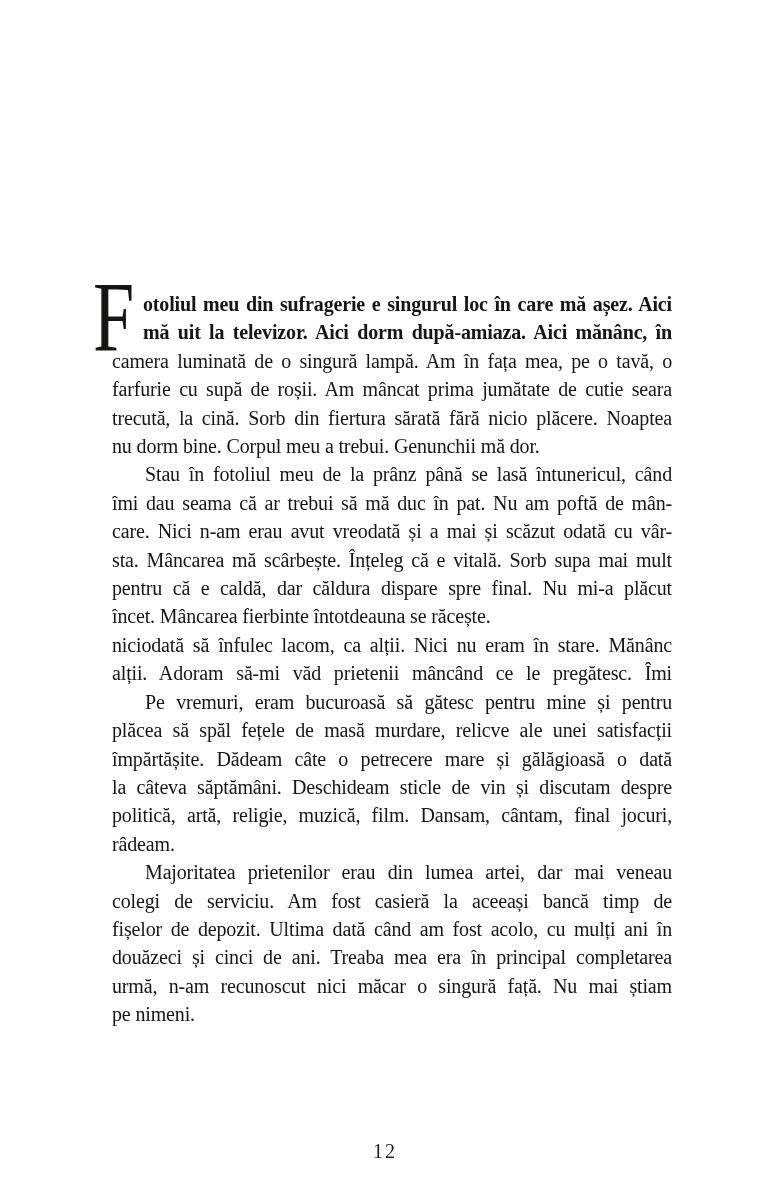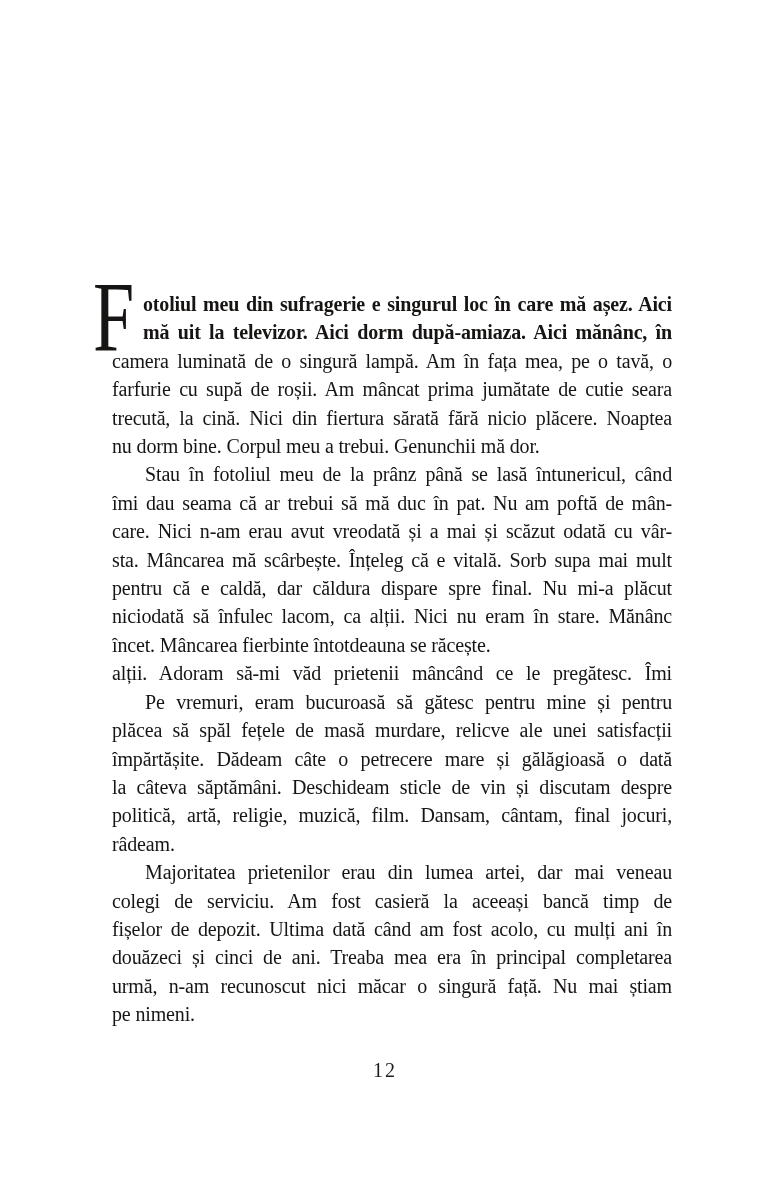--- a/index.html
+++ b/index.html
@@ -39,52 +39,52 @@
     top: -23px;
     font-size: 100px;
     line-height: 100px;
     color: #171513;
     letter-spacing: 0;
     transform: scaleX(0.74);
     transform-origin: 0 0;
   }
   .folio {
     position: absolute;
-    top: 1059px;
+    top: 1140px;
     left: 0;
     width: 768px;
     text-align: center;
     font-size: 20px;
     letter-spacing: 2px;
     text-indent: 2px;
     color: #1d1b1a;
   }
 </style>
 </head>
 <body>
 
 <div class="page">
   <div class="text-block" id="text-block">
       <div class="paragraph">
         <span class="dropcap">F</span>
         <div class="line dc-indent">otoliul meu din sufragerie e singurul loc în care mă așez. Aici</div>
         <div class="line dc-indent">mă uit la televizor. Aici dorm după-amiaza. Aici mănânc, în</div>
         <div class="line">camera luminată de o singură lampă. Am în fața mea, pe o tavă, o</div>
         <div class="line">farfurie cu supă de roșii. Am mâncat prima jumătate de cutie seara</div>
-        <div class="line">trecută, la cină. Nici din fiertura sărată fără nicio plăcere. Noaptea</div>
+        <div class="line">trecută, la cină. Sorb din fiertura sărată fără nicio plăcere. Noaptea</div>
         <div class="line last">nu dorm bine. Corpul meu a trebui. Genunchii mă dor.</div>
       </div>
       <div class="paragraph">
         <div class="line indent">Stau în fotoliul meu de la prânz până se lasă întunericul, când</div>
         <div class="line">îmi dau seama că ar trebui să mă duc în pat. Nu am poftă de mân-</div>
         <div class="line">care. Nici n-am erau avut vreodată și a mai și scăzut odată cu vâr-</div>
         <div class="line">sta. Mâncarea mă scârbește. Înțeleg că e vitală. Sorb supa mai mult</div>
         <div class="line">pentru că e caldă, dar căldura dispare spre final. Nu mi-a plăcut</div>
+        <div class="line last">încet. Mâncarea fierbinte întotdeauna se răcește.</div>
         <div class="line">niciodată să înfulec lacom, ca alții. Nici nu eram în stare. Mănânc</div>
-        <div class="line last">încet. Mâncarea fierbinte întotdeauna se răcește.</div>
       </div>
       <div class="paragraph">
         <div class="line">alții. Adoram să-mi văd prietenii mâncând ce le pregătesc. Îmi</div>
         <div class="line indent">Pe vremuri, eram bucuroasă să gătesc pentru mine și pentru</div>
         <div class="line">plăcea să spăl fețele de masă murdare, relicve ale unei satisfacții</div>
         <div class="line">împărtășite. Dădeam câte o petrecere mare și gălăgioasă o dată</div>
         <div class="line">la câteva săptămâni. Deschideam sticle de vin și discutam despre</div>
         <div class="line">politică, artă, religie, muzică, film. Dansam, cântam, final jocuri,</div>
         <div class="line last">râdeam.</div>
       </div>

